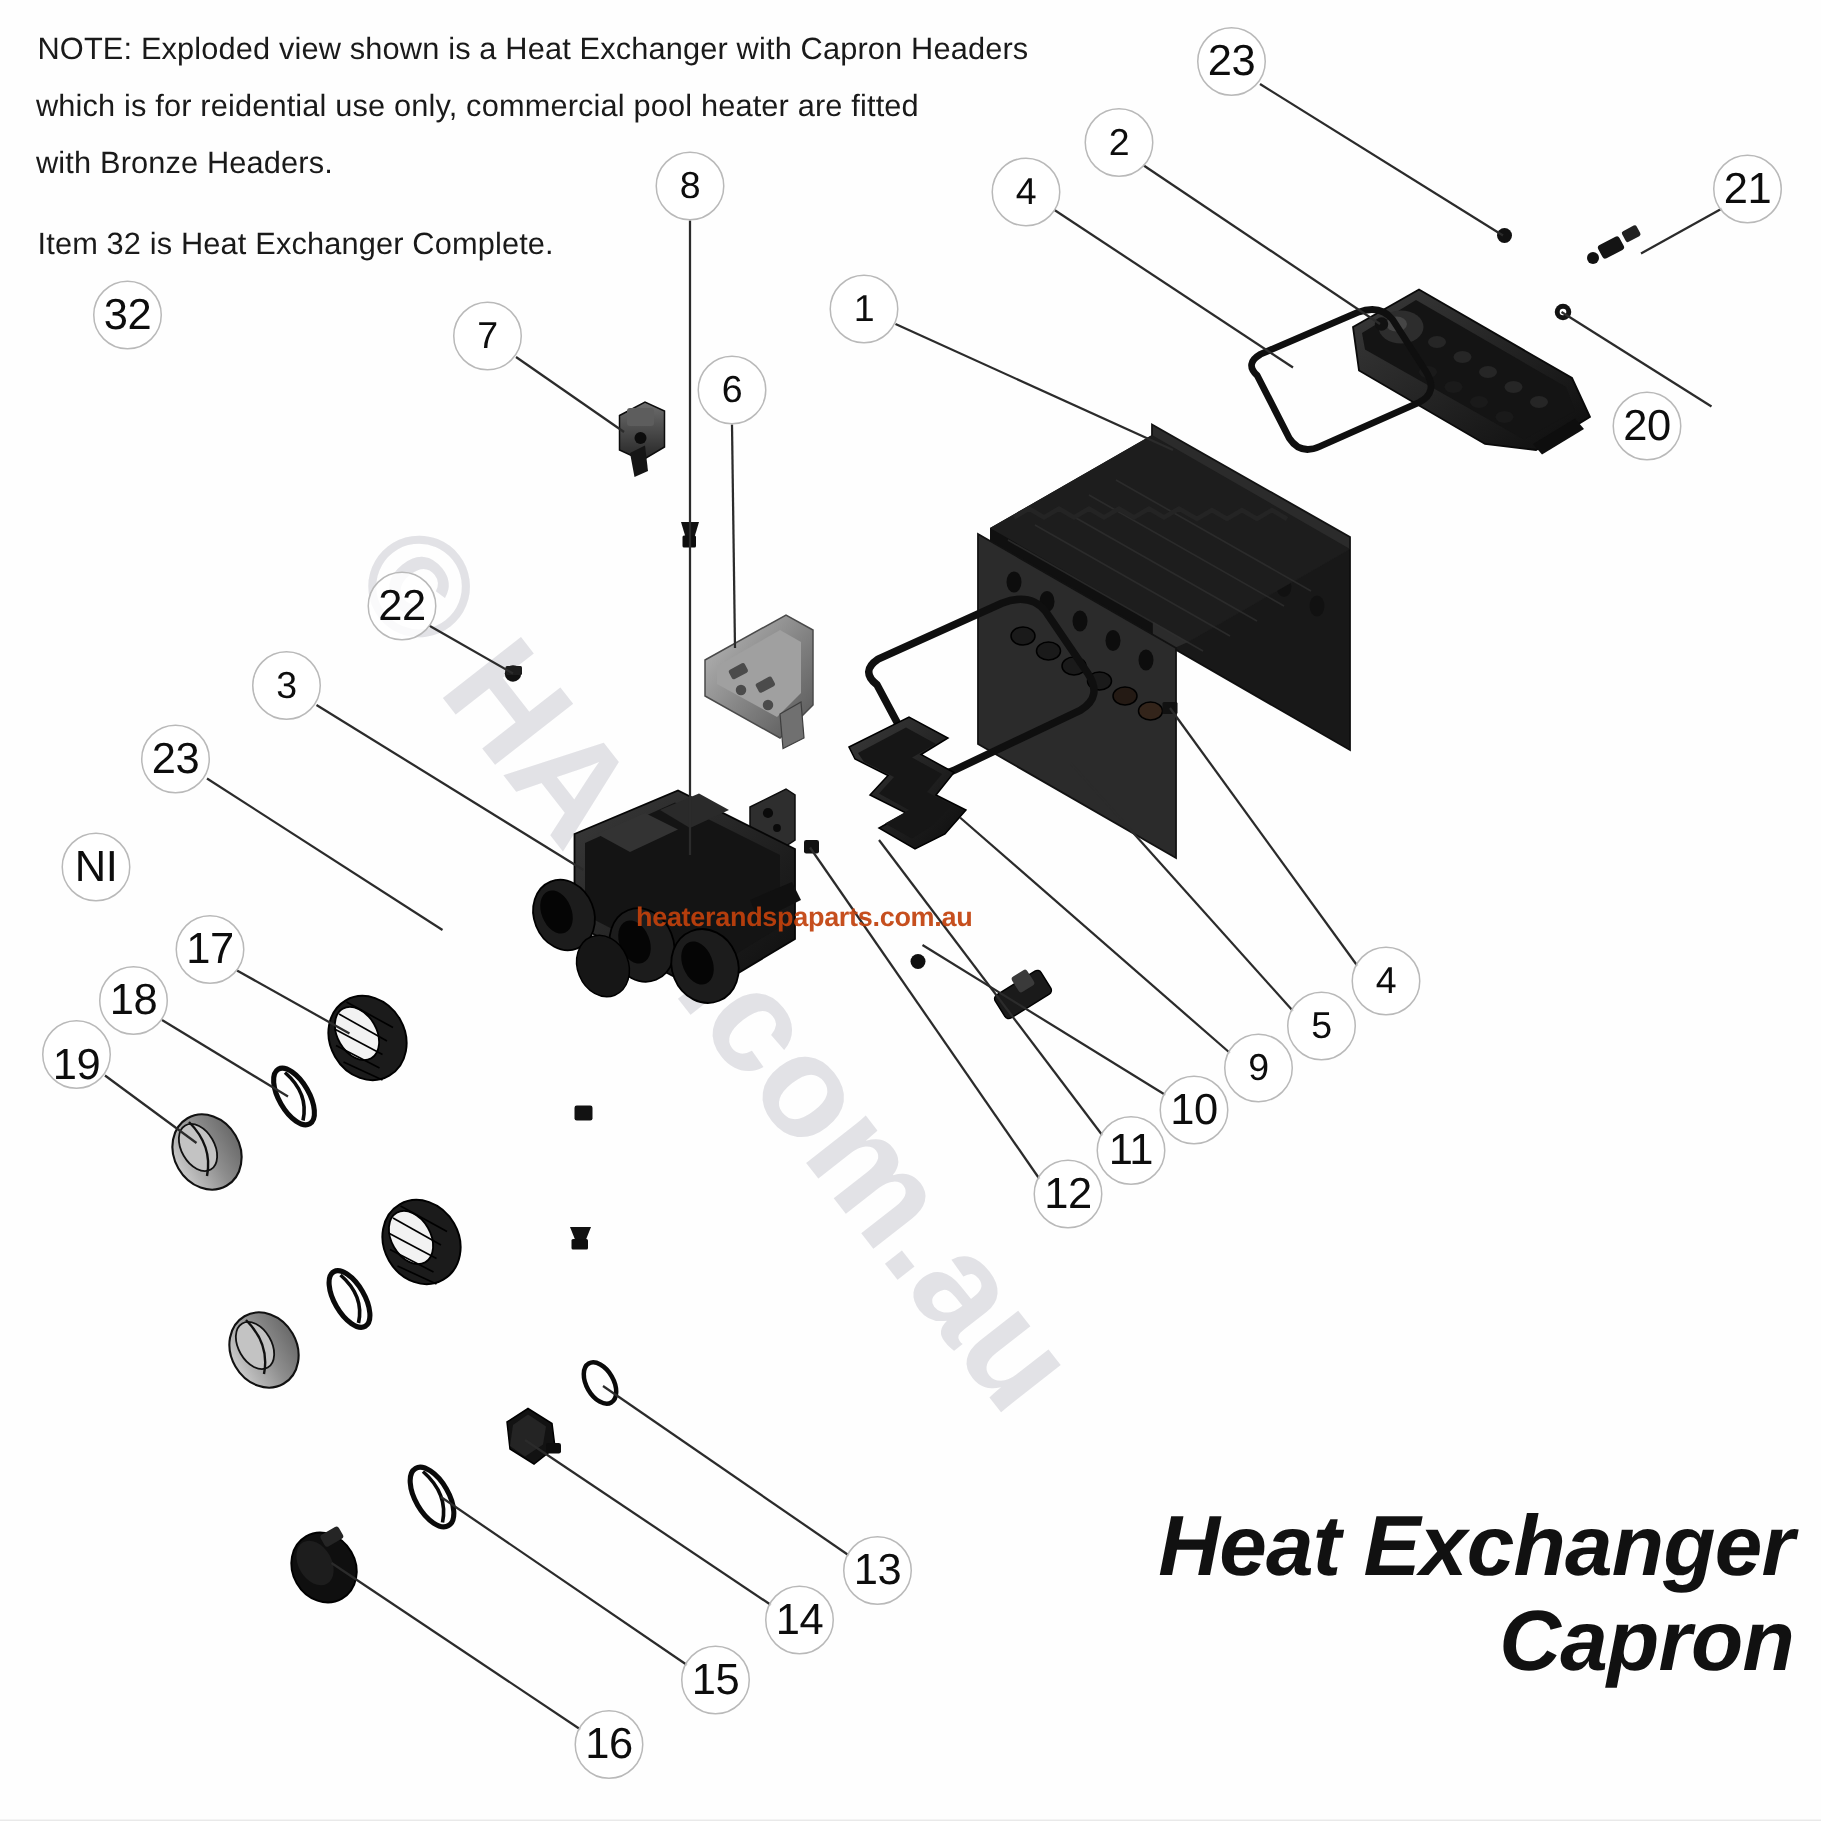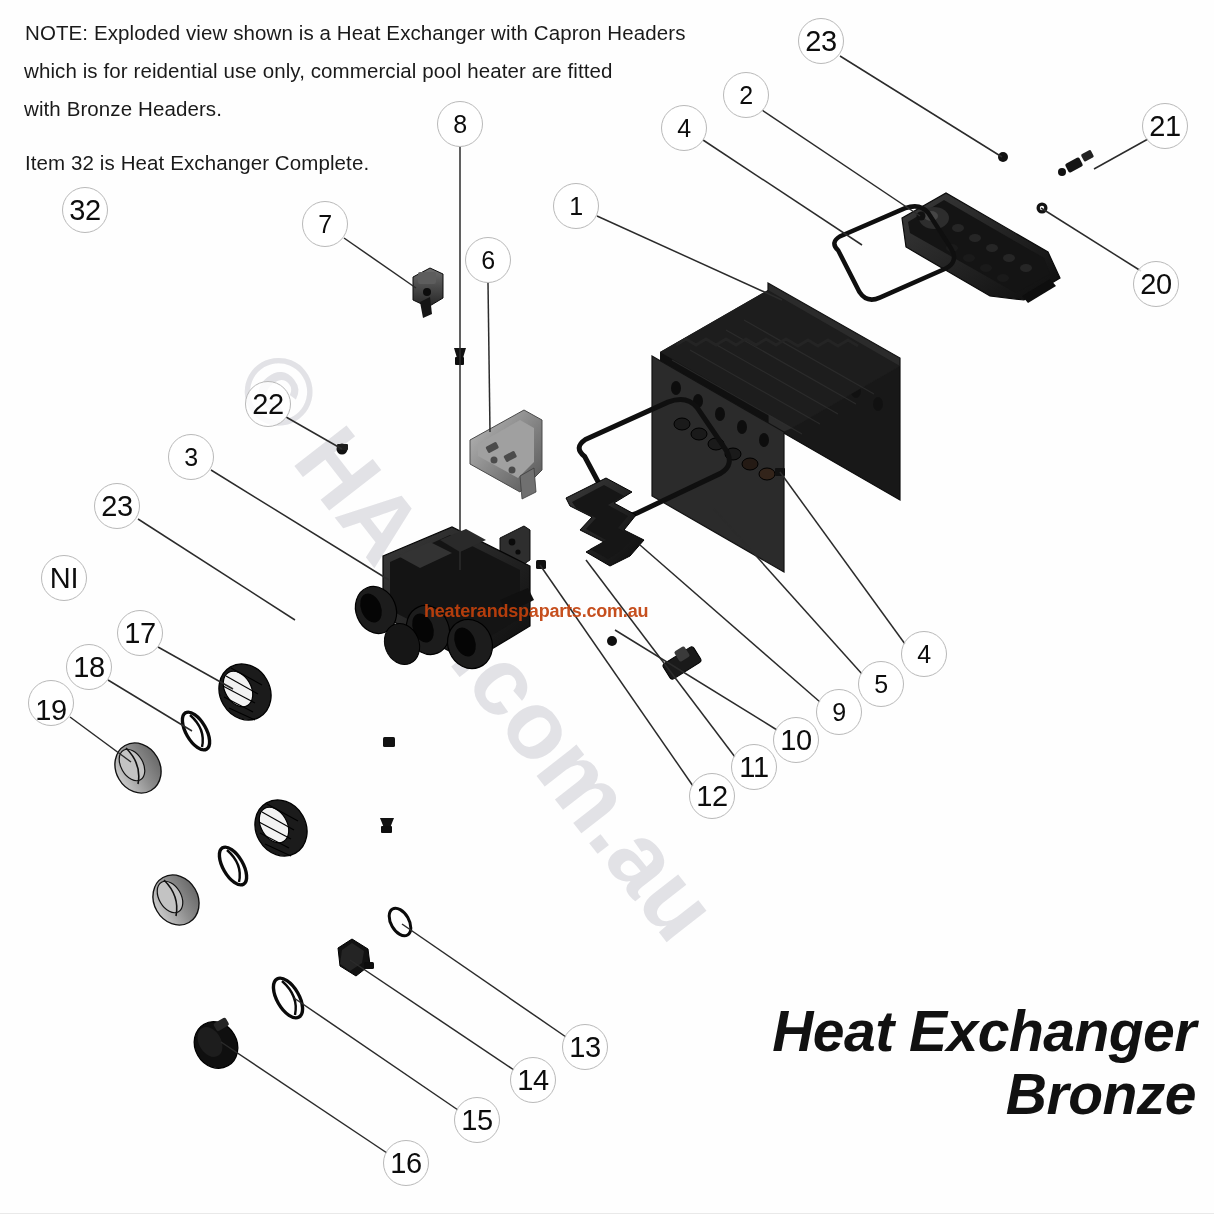--- a/index.html
+++ b/index.html
@@ -389,21 +389,21 @@
   </div>
 
   <div class="layer" id="text-layer">
     <div class="note" id="note-line-1">NOTE: Exploded view shown is a Heat Exchanger with Capron Headers</div>
     <div class="note" id="note-line-2">which is for reidential use only, commercial pool heater are fitted</div>
     <div class="note" id="note-line-3">with Bronze Headers.</div>
     <div class="note" id="note-item32">Item 32 is Heat Exchanger Complete.</div>
 
     <div id="main-title">
       <span class="t1">Heat Exchanger</span>
-      <span class="t2">Bronze</span>
+      <span class="t2">Capron</span>
     </div>
 
     <div id="wm-url">heaterandspaparts.com.au</div>
   </div>
 
   <div class="layer" id="callout-layer">
       <div class="callout wide" style="left: 85px; top: 210px;">
         <span>32</span>
       </div>
       <div class="callout" style="left: 460px; top: 124px;">
@@ -423,21 +423,21 @@
       </div>
       <div class="callout" style="left: 746px; top: 95px;">
         <span>2</span>
       </div>
       <div class="callout wide" style="left: 821px; top: 41px;">
         <span>23</span>
       </div>
       <div class="callout wide" style="left: 1165px; top: 126px;">
         <span>21</span>
       </div>
-      <div class="callout wide" style="left: 1156px; top: 284px; justify-content: center;">
+      <div class="callout wide" style="left: 1098px; top: 284px; justify-content: center;">
         <span>20</span>
       </div>
       <div class="callout wide" style="left: 268px; top: 404px;">
         <span>22</span>
       </div>
       <div class="callout" style="left: 191px; top: 457px;">
         <span>3</span>
       </div>
       <div class="callout wide" style="left: 117px; top: 506px;">
         <span>23</span>

